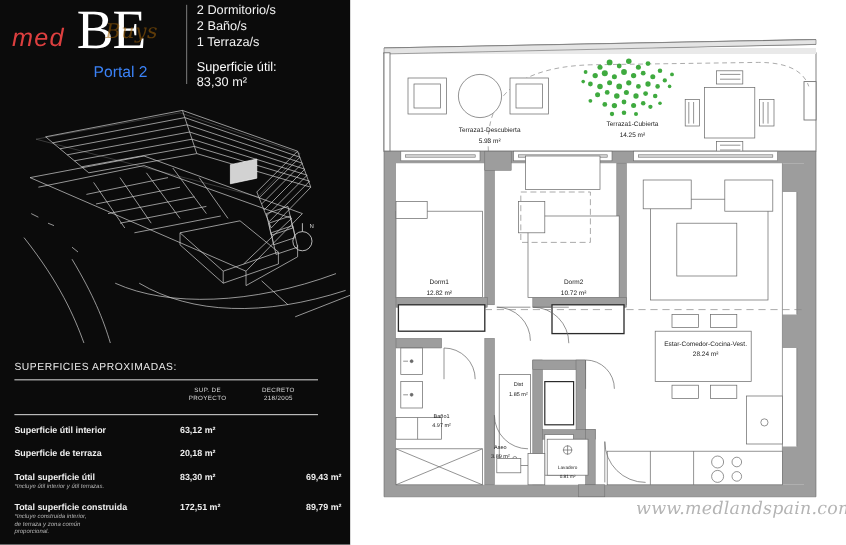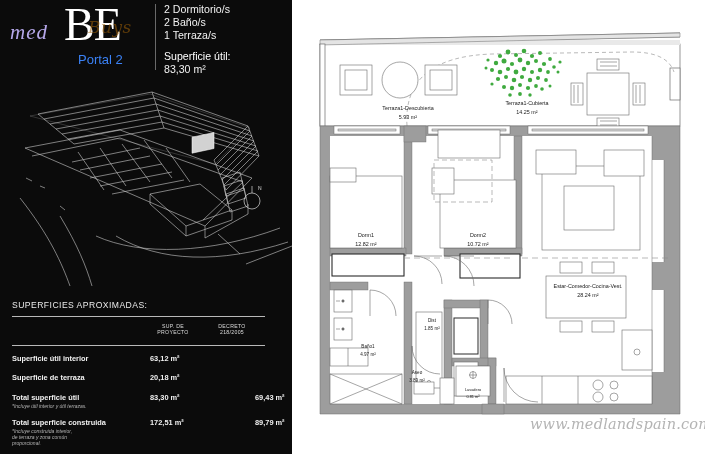--- a/index.html
+++ b/index.html
@@ -3,22 +3,22 @@
 <meta charset="utf-8">
 <style>
   html,body{margin:0;padding:0;background:#ffffff;}
   body{width:705px;height:454px;overflow:hidden;font-family:"Liberation Sans",sans-serif;}
   #root{position:relative;width:705px;height:454px;background:#fff;}
 
   
   .panel{position:absolute;left:0;top:0;width:292px;height:454px;background:#0b0b0b;color:#fff;}
 
   .brandrow{position:absolute;left:0;top:0;width:292px;height:86px;}
-  .logo-med{position:absolute;left:10px;top:20px;font-family:Liberation Serif, serif;
-            font-style:italic;font-size:21px;color:#c4b5fd;letter-spacing:1px;opacity:.92;}
+  .logo-med{position:absolute;left:10px;top:20px;font-family:Liberation Sans, sans-serif;
+            font-style:italic;font-size:21px;color:#ef4444;letter-spacing:1px;opacity:.92;}
   .logo-be{position:absolute;left:64px;top:2px;font-size:46px;font-weight:400;letter-spacing:-1px;
            color:#ffffff;line-height:1;font-family:Liberation Serif, serif;}
   .logo-be-ghost{position:absolute;left:88px;top:17px;font-family:"DejaVu Serif",serif;font-style:italic;
                  font-size:17px;color:#a16207;opacity:.55;letter-spacing:.5px;}
   .portal{position:absolute;left:78px;top:52px;font-size:13px;color:#3b82f6;}
 
   .vdiv{position:absolute;left:155px;top:4px;width:1px;height:66px;background:#6a6a6a;}
 
   .specs{position:absolute;left:164px;top:3px;font-size:10.6px;line-height:12.8px;color:#f2f2f2;}
   .specs div{white-space:nowrap;}

